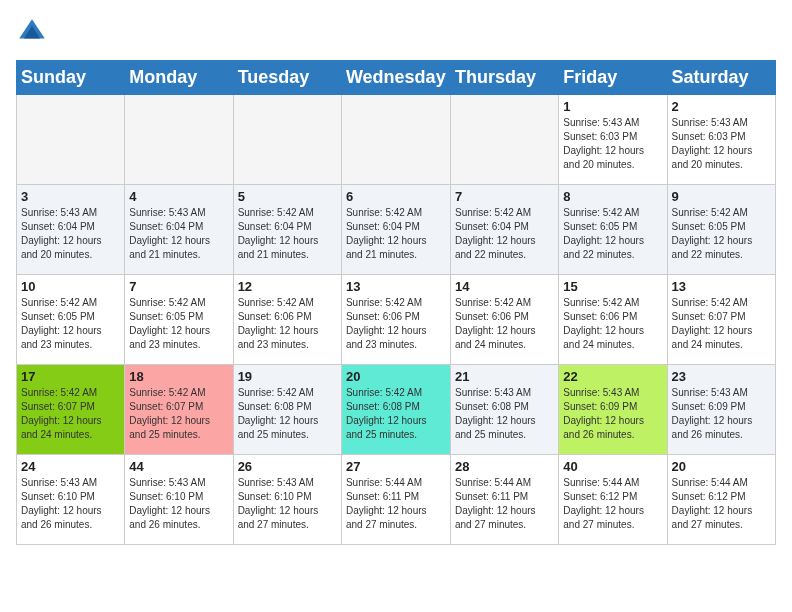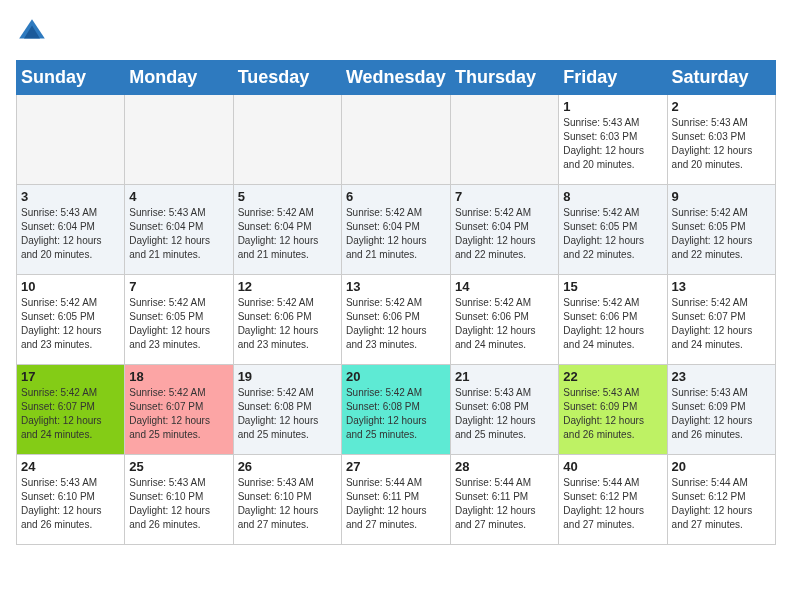--- a/index.html
+++ b/index.html
@@ -271,21 +271,21 @@
         </td>
       </tr>
       <tr>
         <td>
           <span class="day-number">24</span>
           <div class="day-info" style="white-space: pre-line;">Sunrise: 5:43 AM
 Sunset: 6:10 PM
 Daylight: 12 hours and 26 minutes.</div>
         </td>
         <td>
-          <span class="day-number">25</span>
+          <span class="day-number">44</span>
           <div class="day-info" style="white-space: pre-line;">Sunrise: 5:43 AM
 Sunset: 6:10 PM
 Daylight: 12 hours and 26 minutes.</div>
         </td>
         <td>
           <span class="day-number">26</span>
           <div class="day-info" style="white-space: pre-line;">Sunrise: 5:43 AM
 Sunset: 6:10 PM
 Daylight: 12 hours and 27 minutes.</div>
         </td>

